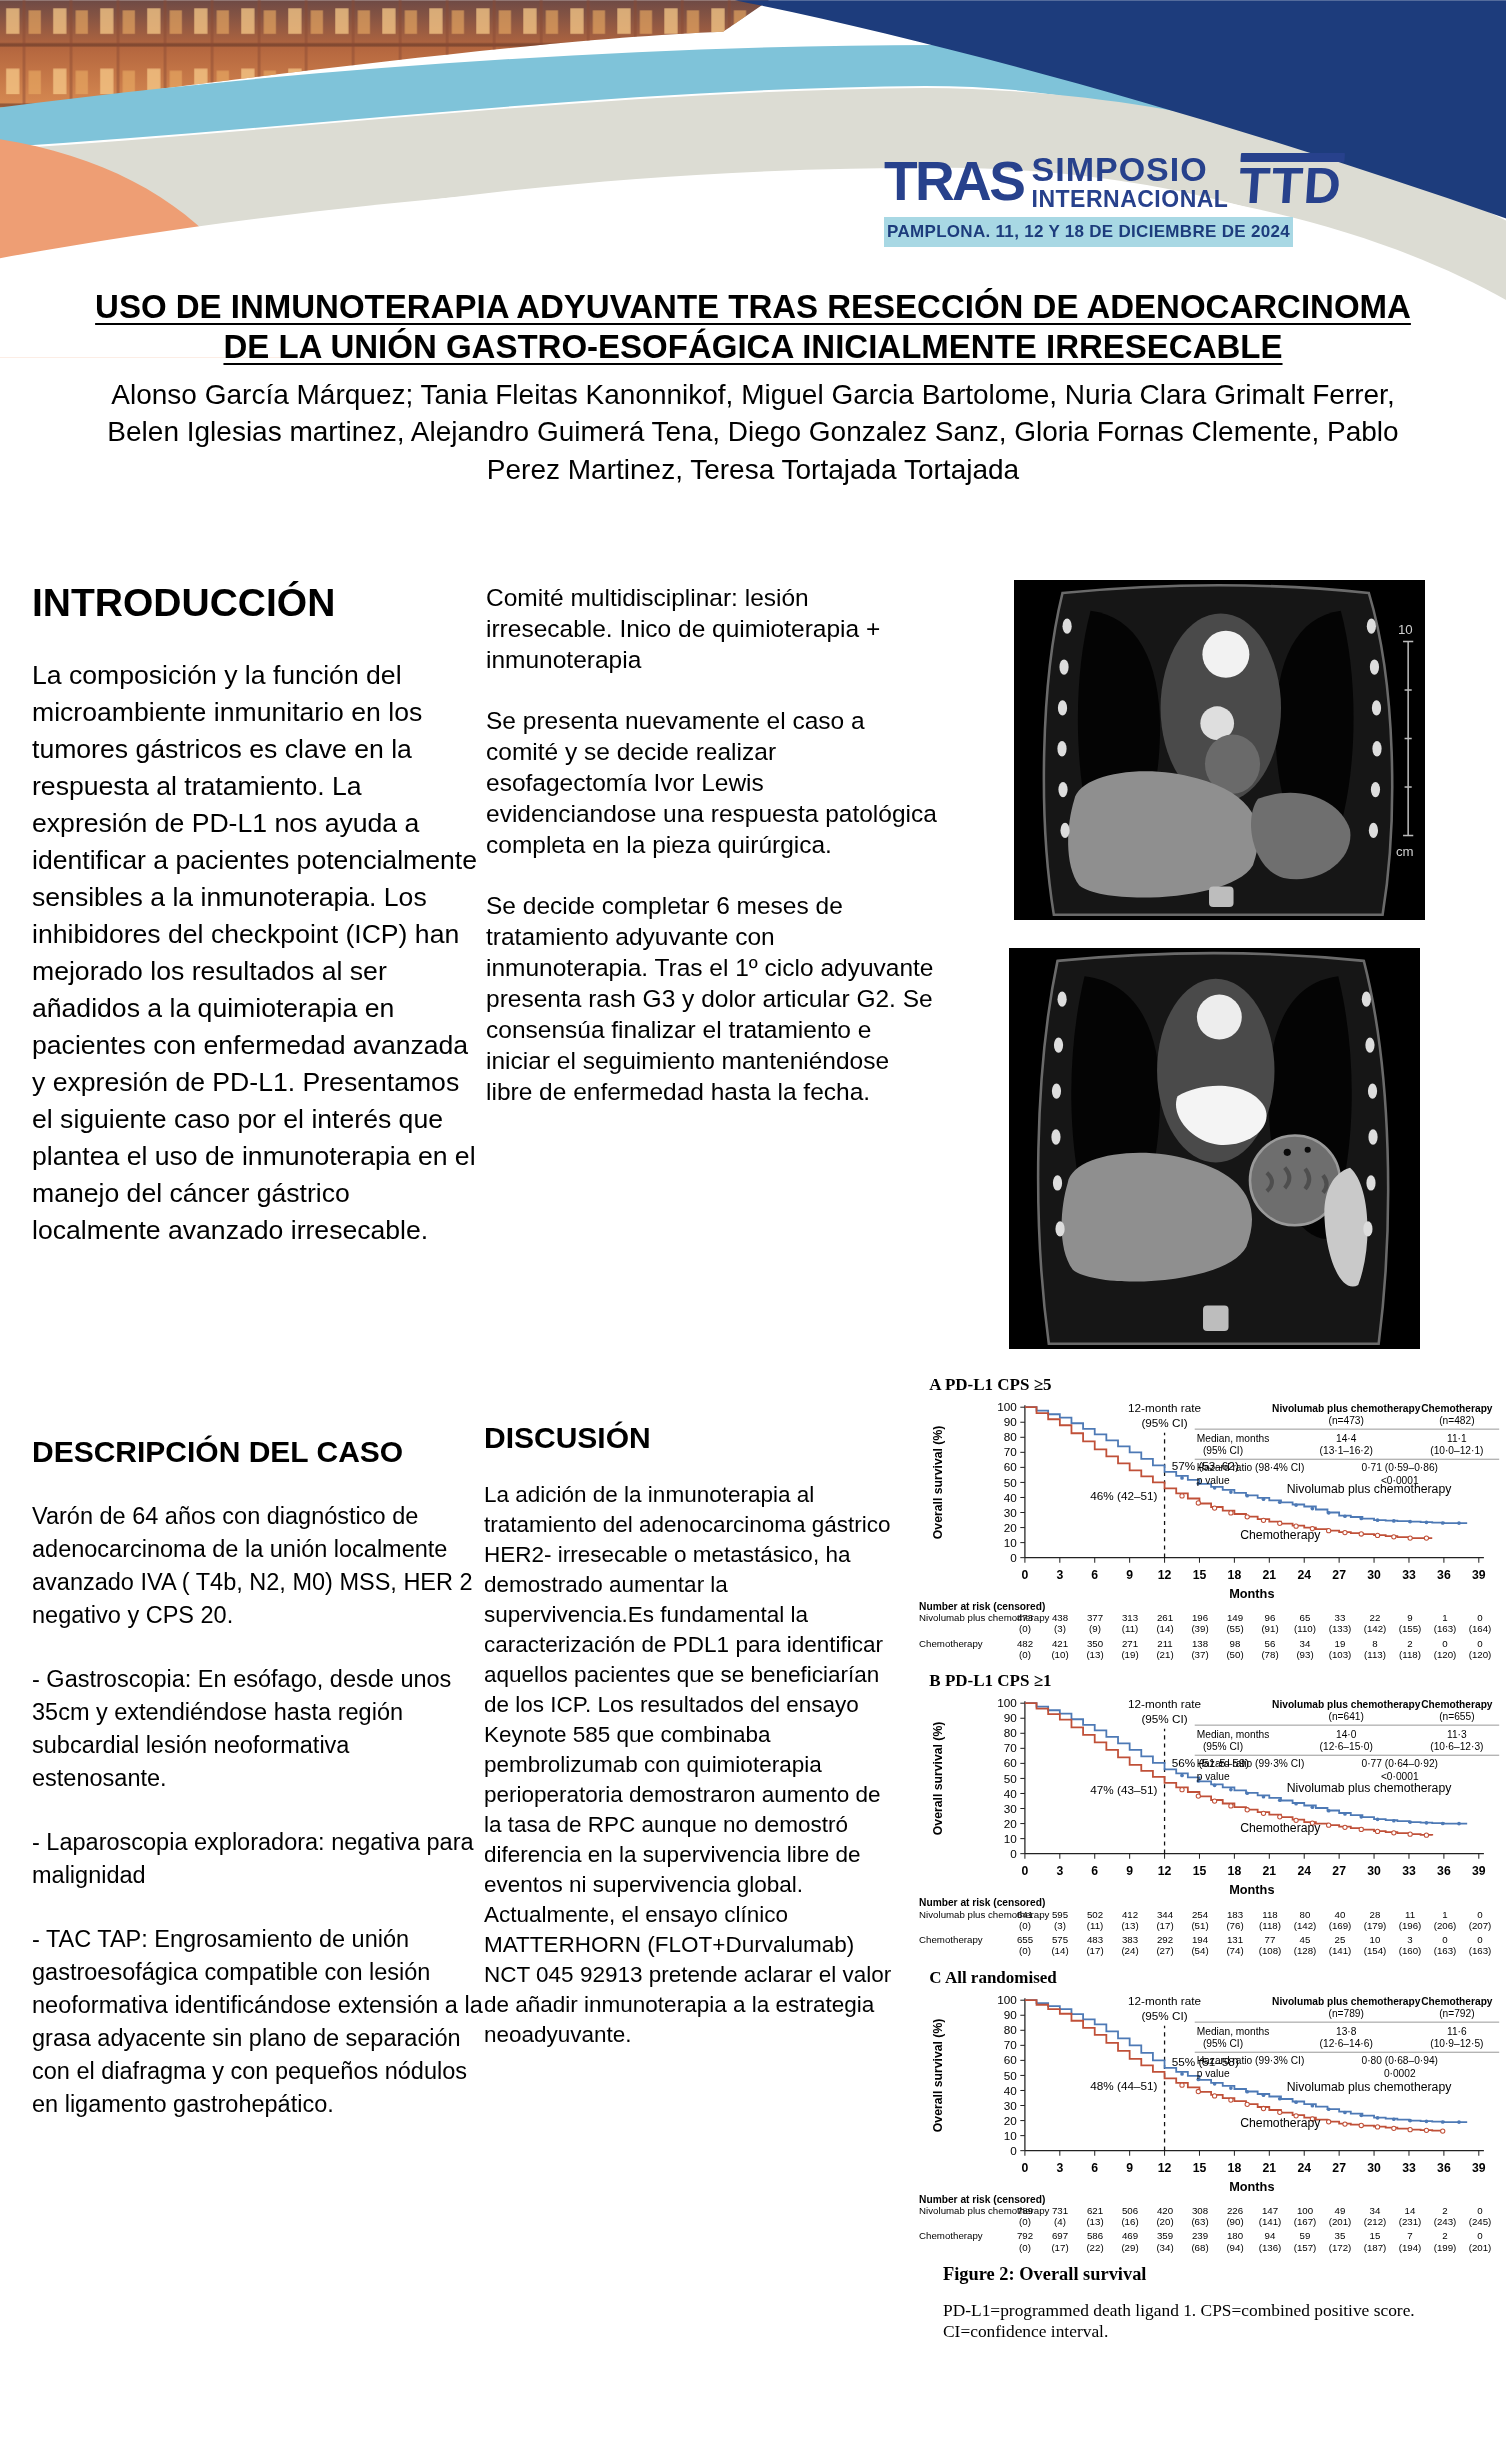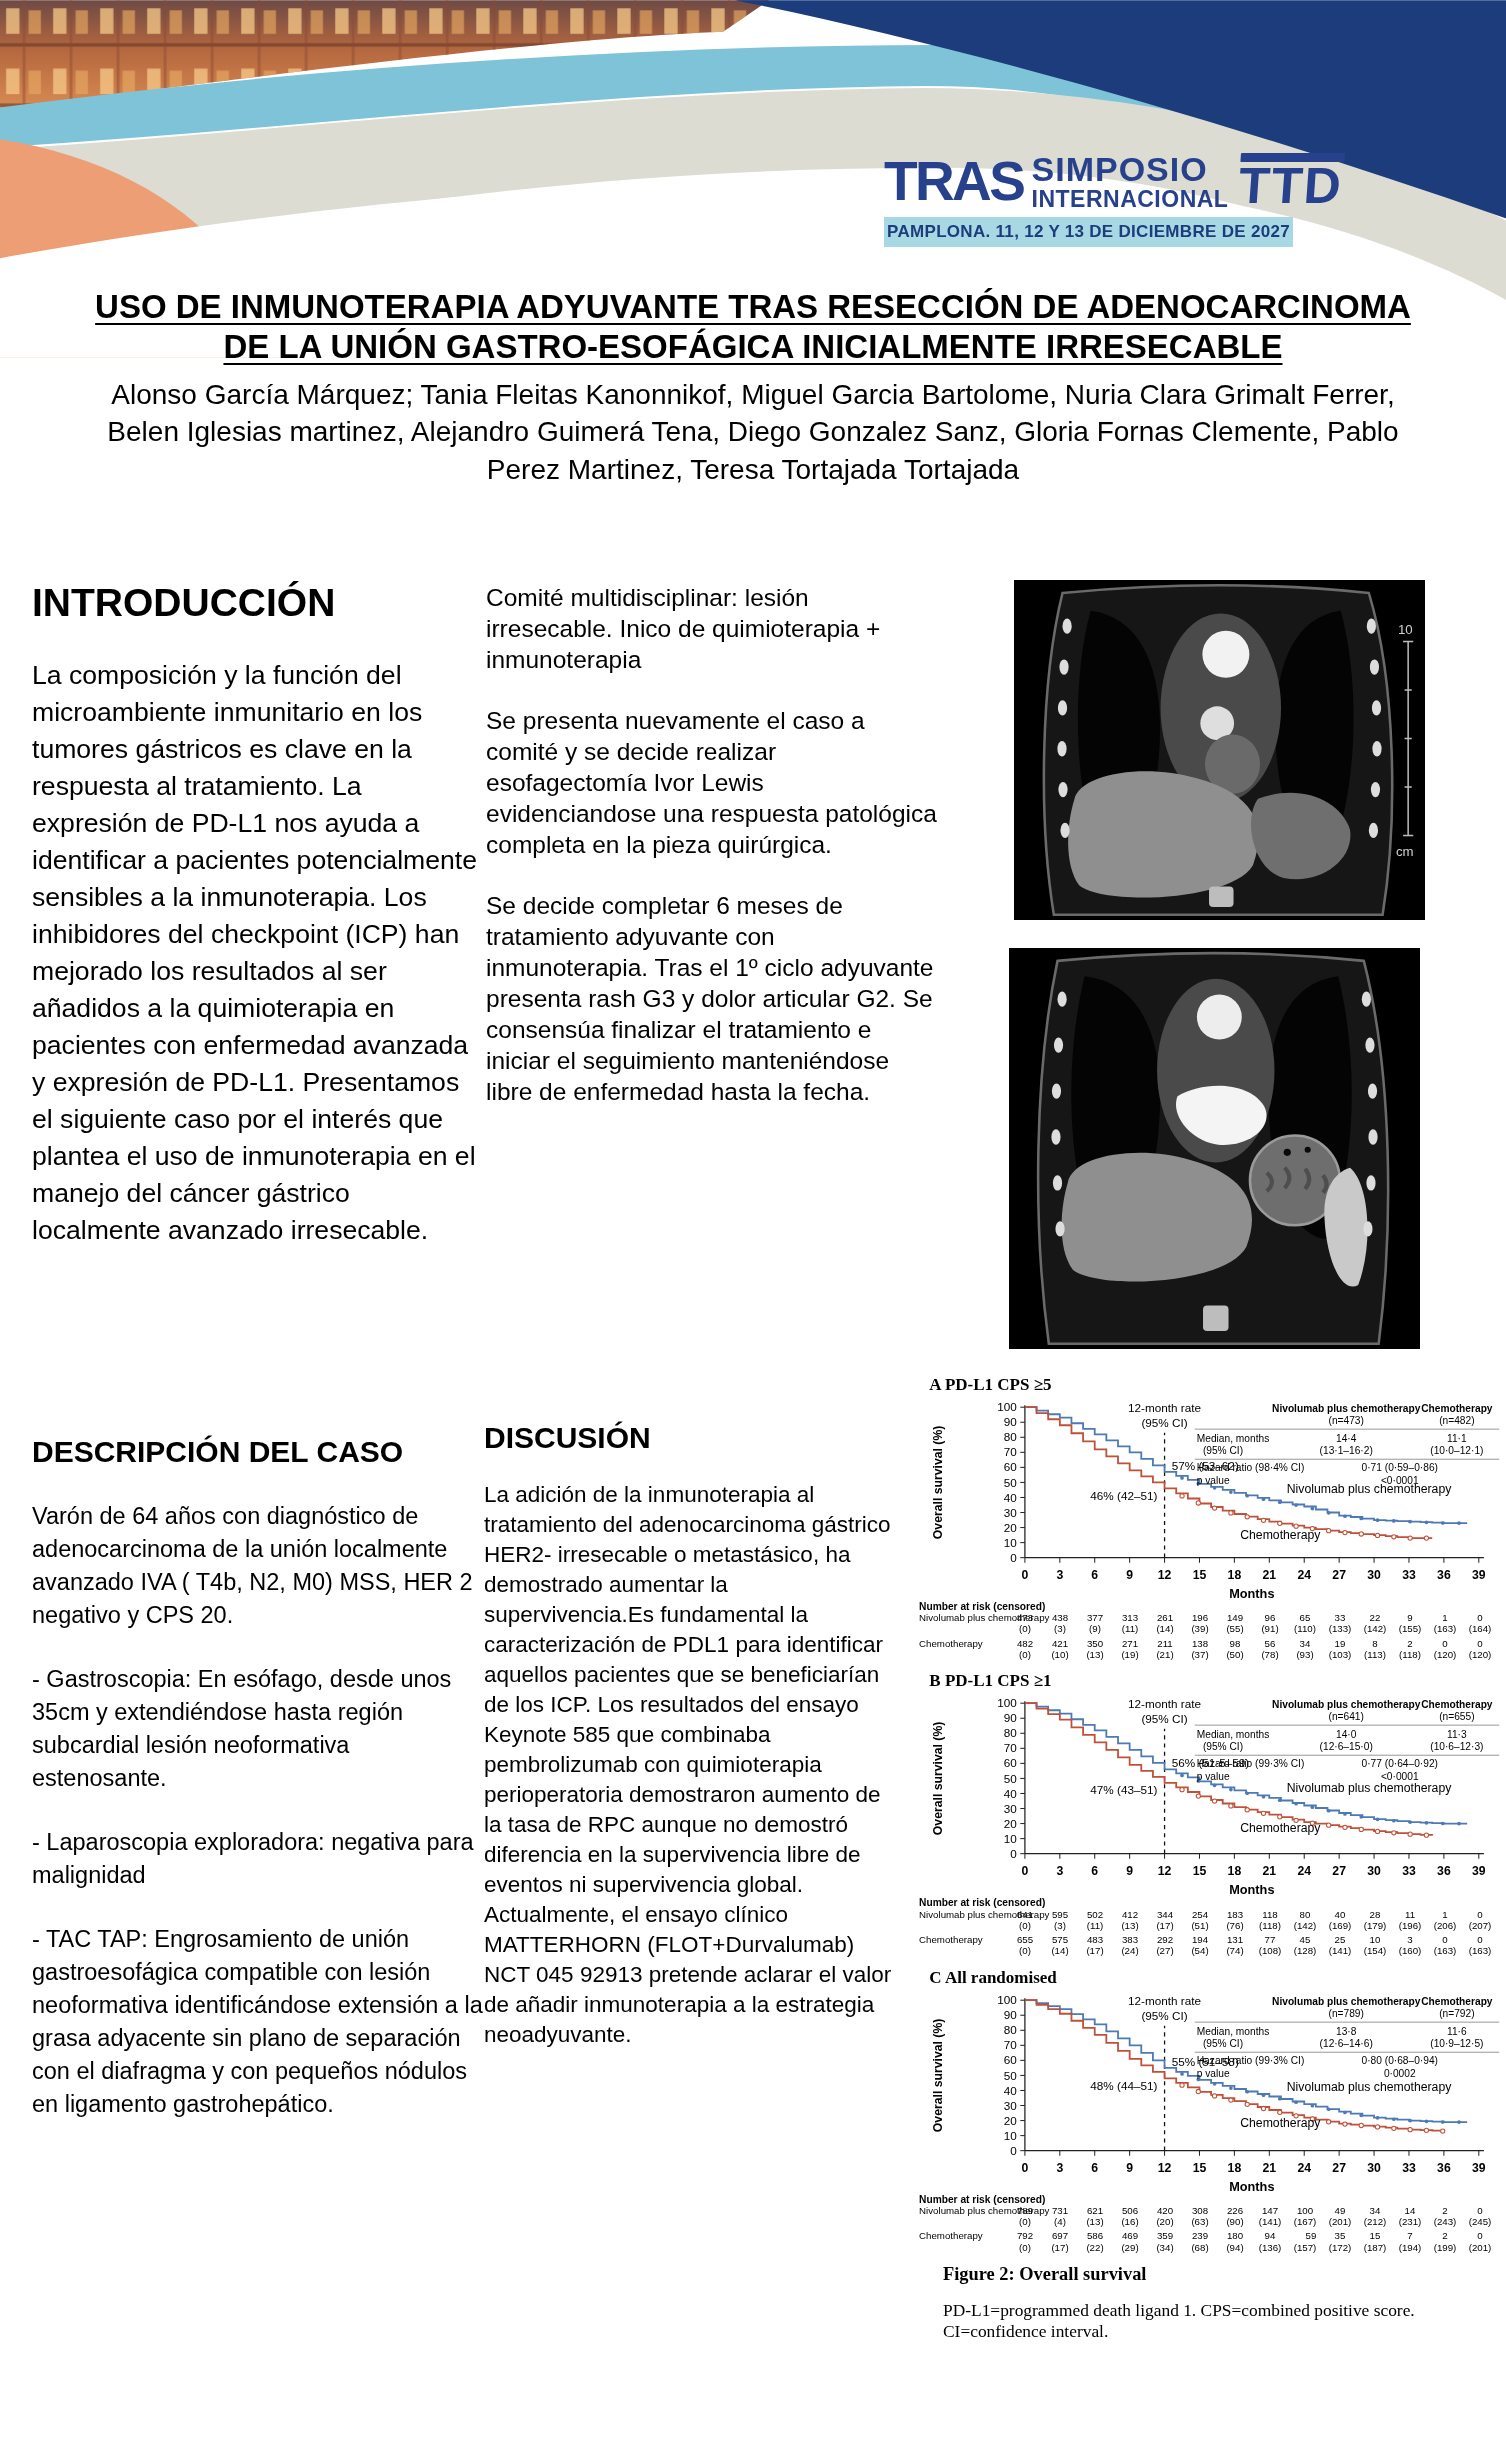--- a/index.html
+++ b/index.html
@@ -107,21 +107,21 @@
       <span class="logo-roman">TRAS</span>
       <div class="logo-stack">
         <div class="l1">SIMPOSIO</div>
         <div class="l2">INTERNACIONAL</div>
       </div>
       <div class="ttd">
         <div class="ttd-bar"></div>
         <span class="ttd-text">TTD</span>
       </div>
     </div>
-    <div class="date-bar">PAMPLONA. 11, 12 Y 13 DE DICIEMBRE DE 2027</div>
+    <div class="date-bar">PAMPLONA. 11, 12 Y 18 DE DICIEMBRE DE 2024</div>
   </div>
 </div>
 
 <div id="title-block" class="abs">
   <h1 id="poster-title"><span>USO DE INMUNOTERAPIA ADYUVANTE TRAS RESECCIÓN DE ADENOCARCINOMA</span><br>
     <span>DE LA UNIÓN GASTRO-ESOFÁGICA INICIALMENTE IRRESECABLE</span></h1>
   <div id="authors">Alonso García Márquez; Tania Fleitas Kanonnikof, Miguel Garcia Bartolome, Nuria Clara Grimalt Ferrer, Belen Iglesias martinez, Alejandro Guimerá Tena, Diego Gonzalez Sanz, Gloria Fornas Clemente, Pablo Perez Martinez, Teresa Tortajada Tortajada</div>
 </div>
 
 <div id="col-intro" class="abs">
@@ -669,21 +669,21 @@
             <div class="risk-cell" style="left: 565px; top: 0px;">0<br>(245)</div>
             <div class="risk-label" style="top: 25.5px;">Chemotherapy</div>
             <div class="risk-cell" style="left: 110px; top: 25.5px;">792<br>(0)</div>
             <div class="risk-cell" style="left: 145px; top: 25.5px;">697<br>(17)</div>
             <div class="risk-cell" style="left: 180px; top: 25.5px;">586<br>(22)</div>
             <div class="risk-cell" style="left: 215px; top: 25.5px;">469<br>(29)</div>
             <div class="risk-cell" style="left: 250px; top: 25.5px;">359<br>(34)</div>
             <div class="risk-cell" style="left: 285px; top: 25.5px;">239<br>(68)</div>
             <div class="risk-cell" style="left: 320px; top: 25.5px;">180<br>(94)</div>
             <div class="risk-cell" style="left: 355px; top: 25.5px;">94<br>(136)</div>
-            <div class="risk-cell" style="left: 390px; top: 25.5px; text-align: right;">59<br>(157)</div>
+            <div class="risk-cell" style="left: 390px; top: 25.5px;">59<br>(157)</div>
             <div class="risk-cell" style="left: 425px; top: 25.5px;">35<br>(172)</div>
             <div class="risk-cell" style="left: 460px; top: 25.5px;">15<br>(187)</div>
             <div class="risk-cell" style="left: 495px; top: 25.5px;">7<br>(194)</div>
             <div class="risk-cell" style="left: 530px; top: 25.5px;">2<br>(199)</div>
             <div class="risk-cell" style="left: 565px; top: 25.5px;">0<br>(201)</div>
           </div>
         </div>
       </div>
     </div>
   <div id="fig-caption">

